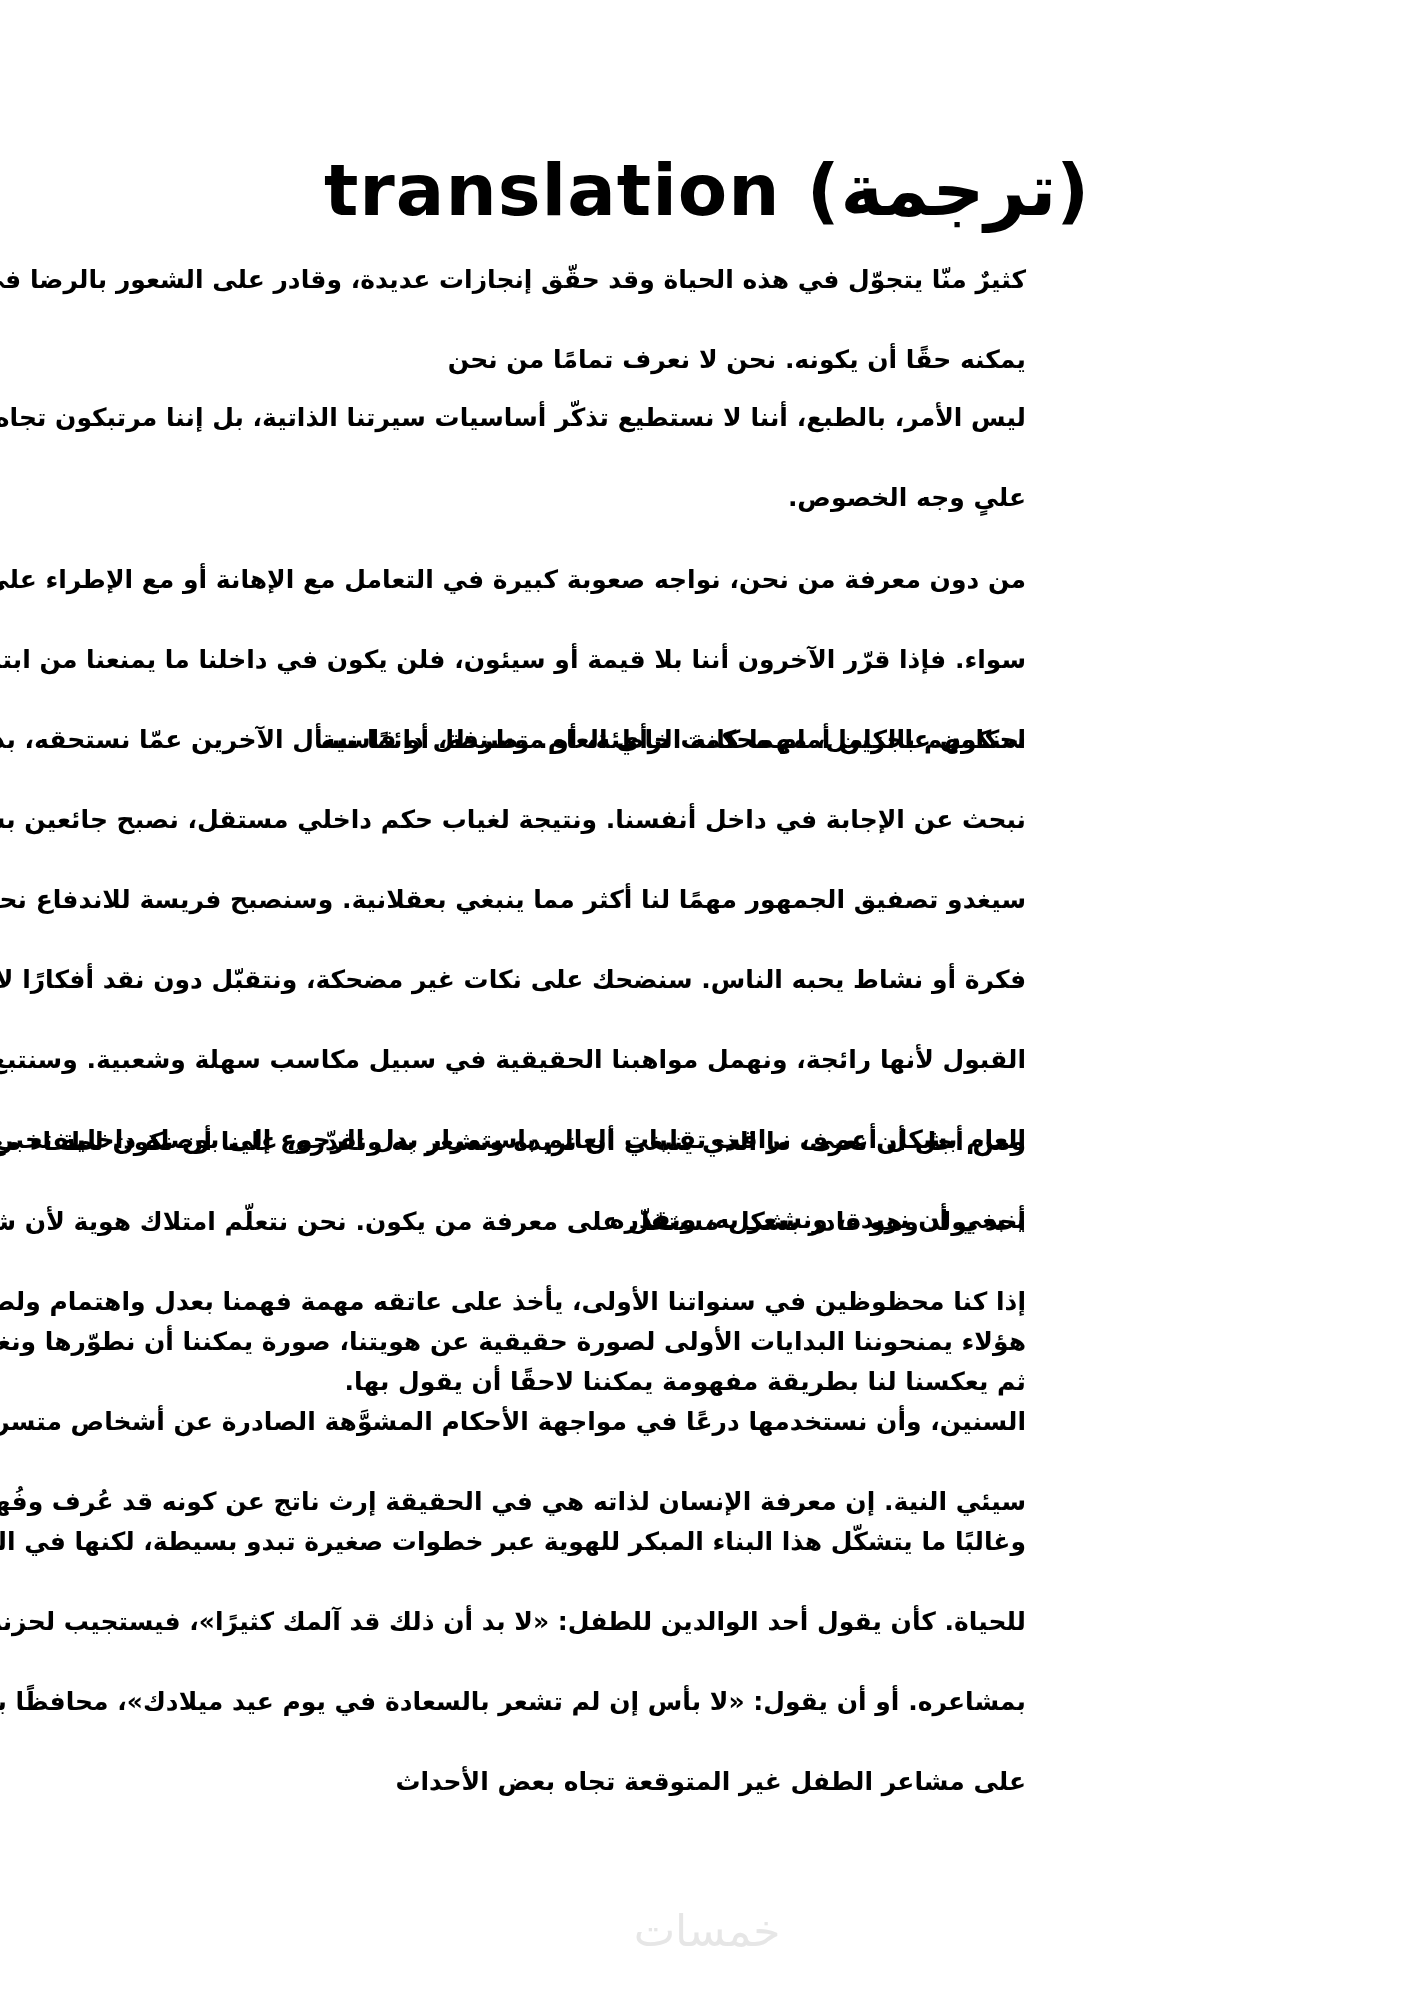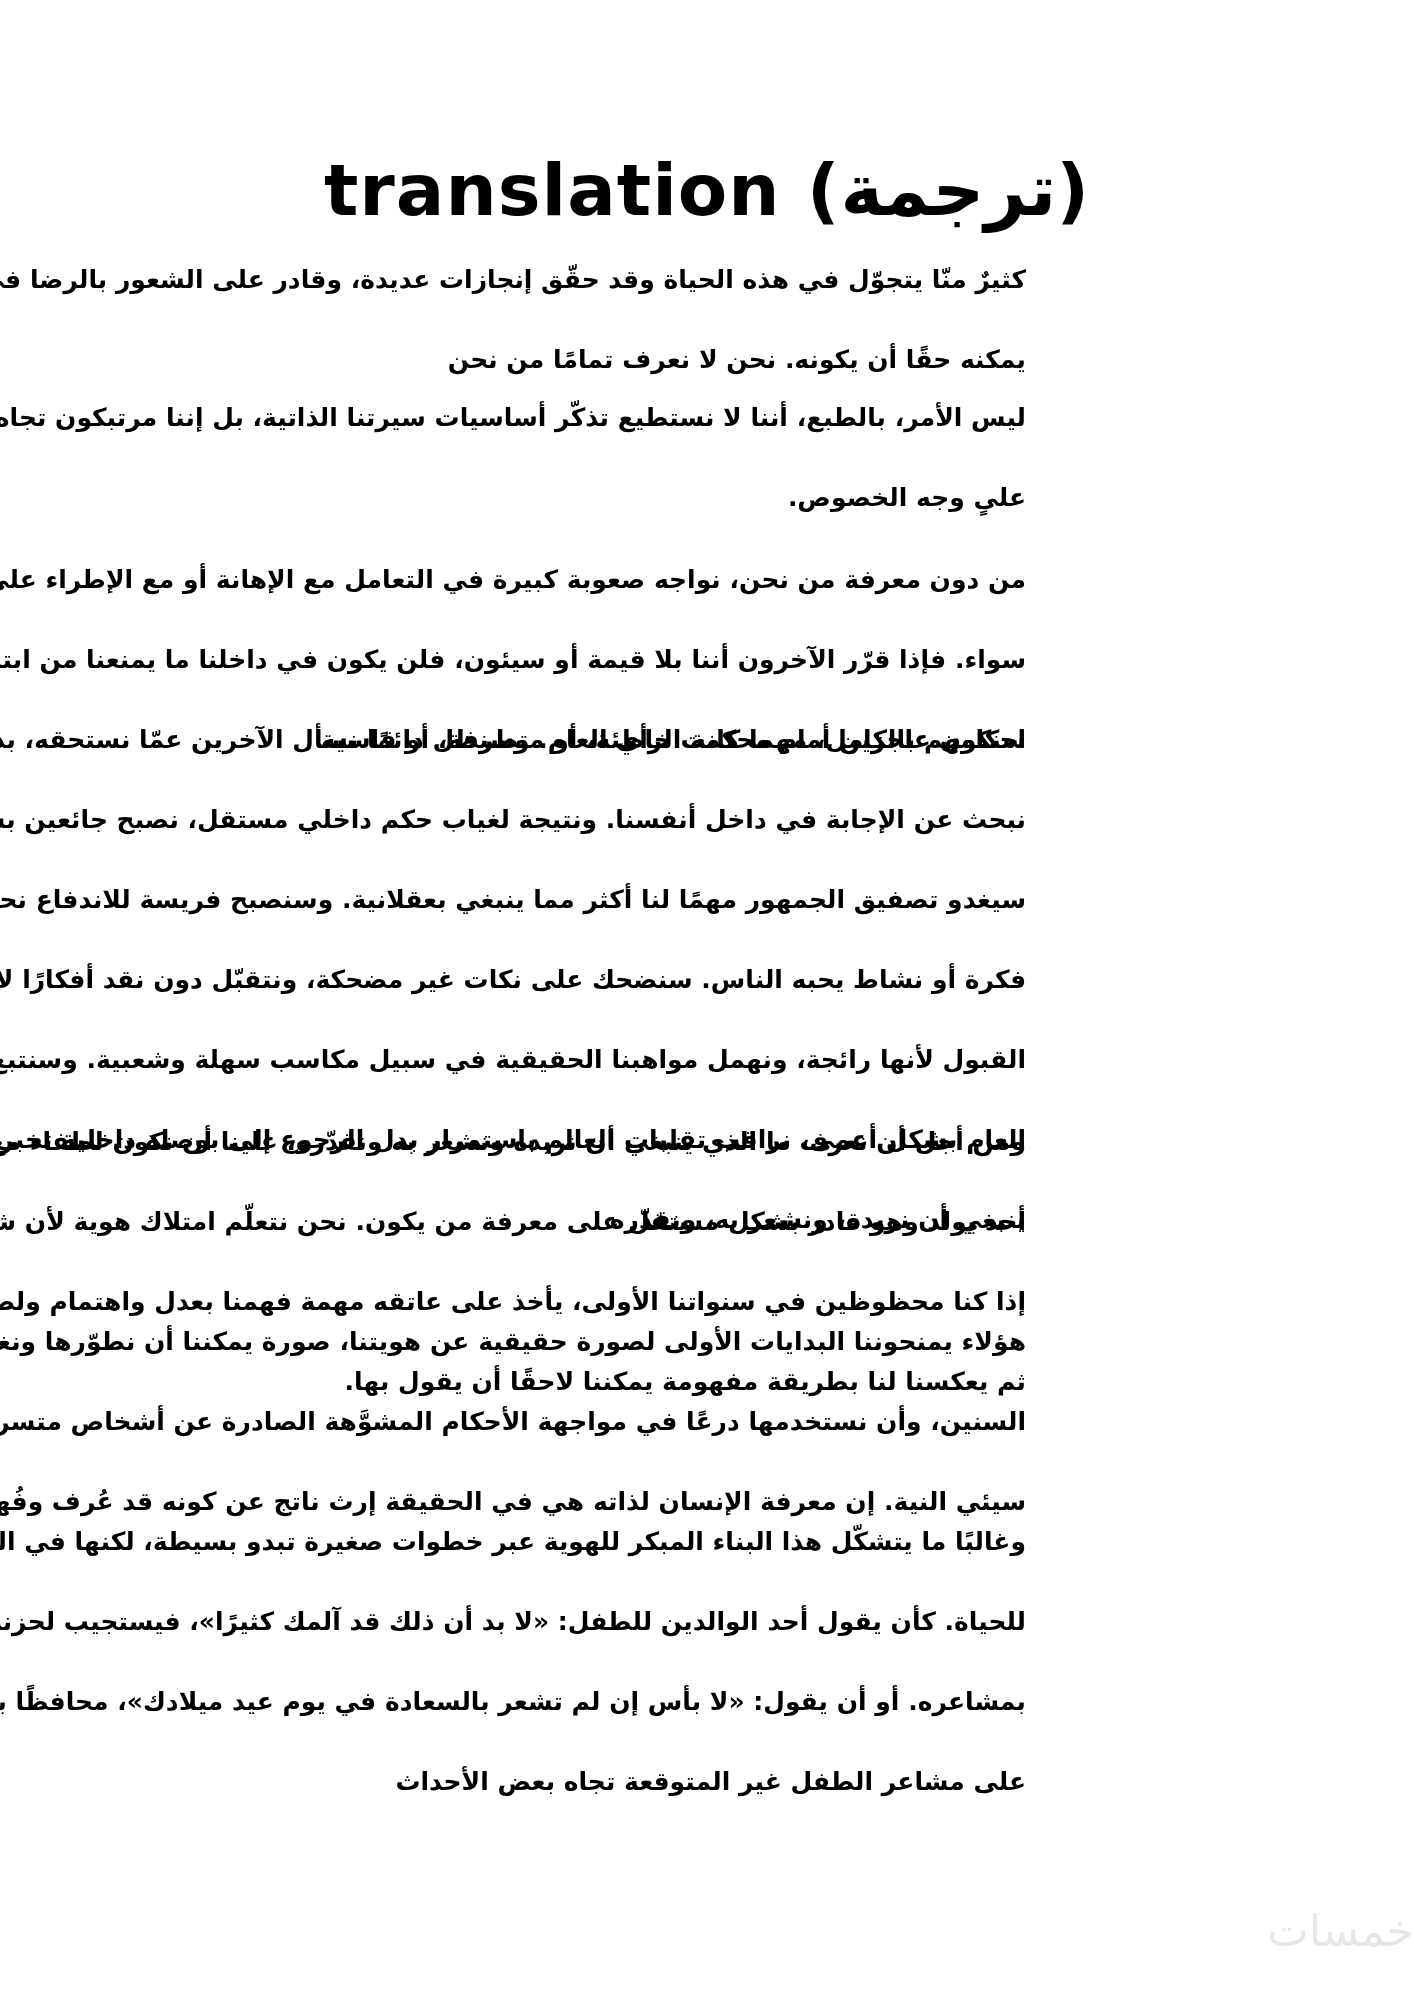--- a/index.html
+++ b/index.html
@@ -5,21 +5,21 @@
   html, body { margin: 0; padding: 0; background: #ffffff; }
   body { width: 1414px; height: 2000px; position: relative; overflow: hidden;
          font-family: "DejaVu Sans", sans-serif; color: #000; }
   .title { position: absolute; top: 140px; left: 0; width: 1414px; text-align: center;
            font-family: "DejaVu Sans", sans-serif; font-weight: bold; font-size: 72px;
            line-height: 100px; letter-spacing: 1px; }
   .para { position: absolute; direction: rtl; text-align: right;
           font-family: "DejaVu Sans", sans-serif; font-weight: bold; font-size: 25px;
           line-height: 40px; white-space: pre-line; }
   .line { display: block; white-space: nowrap; }
-  .watermark { position: absolute; top: 1905px; left: 0; width: 1414px; 
+  .watermark { position: absolute; top: 1905px; left: 0; width: 1414px; text-align: center;
                font-family: "DejaVu Sans", sans-serif; font-size: 44px; color: #e6e6e6;
                direction: rtl; }
 </style>
 </head>
 <body>
 
 <div class="title">translation (ترجمة)</div>
 
 <div class="para" style="top:220px; right:388px; width:820px;">
   <span class="line">كثيرٌ منّا يتجوّل في هذه الحياة وقد حقّق إنجازات عديدة، وقادر على الشعور بالرضا في</span>

